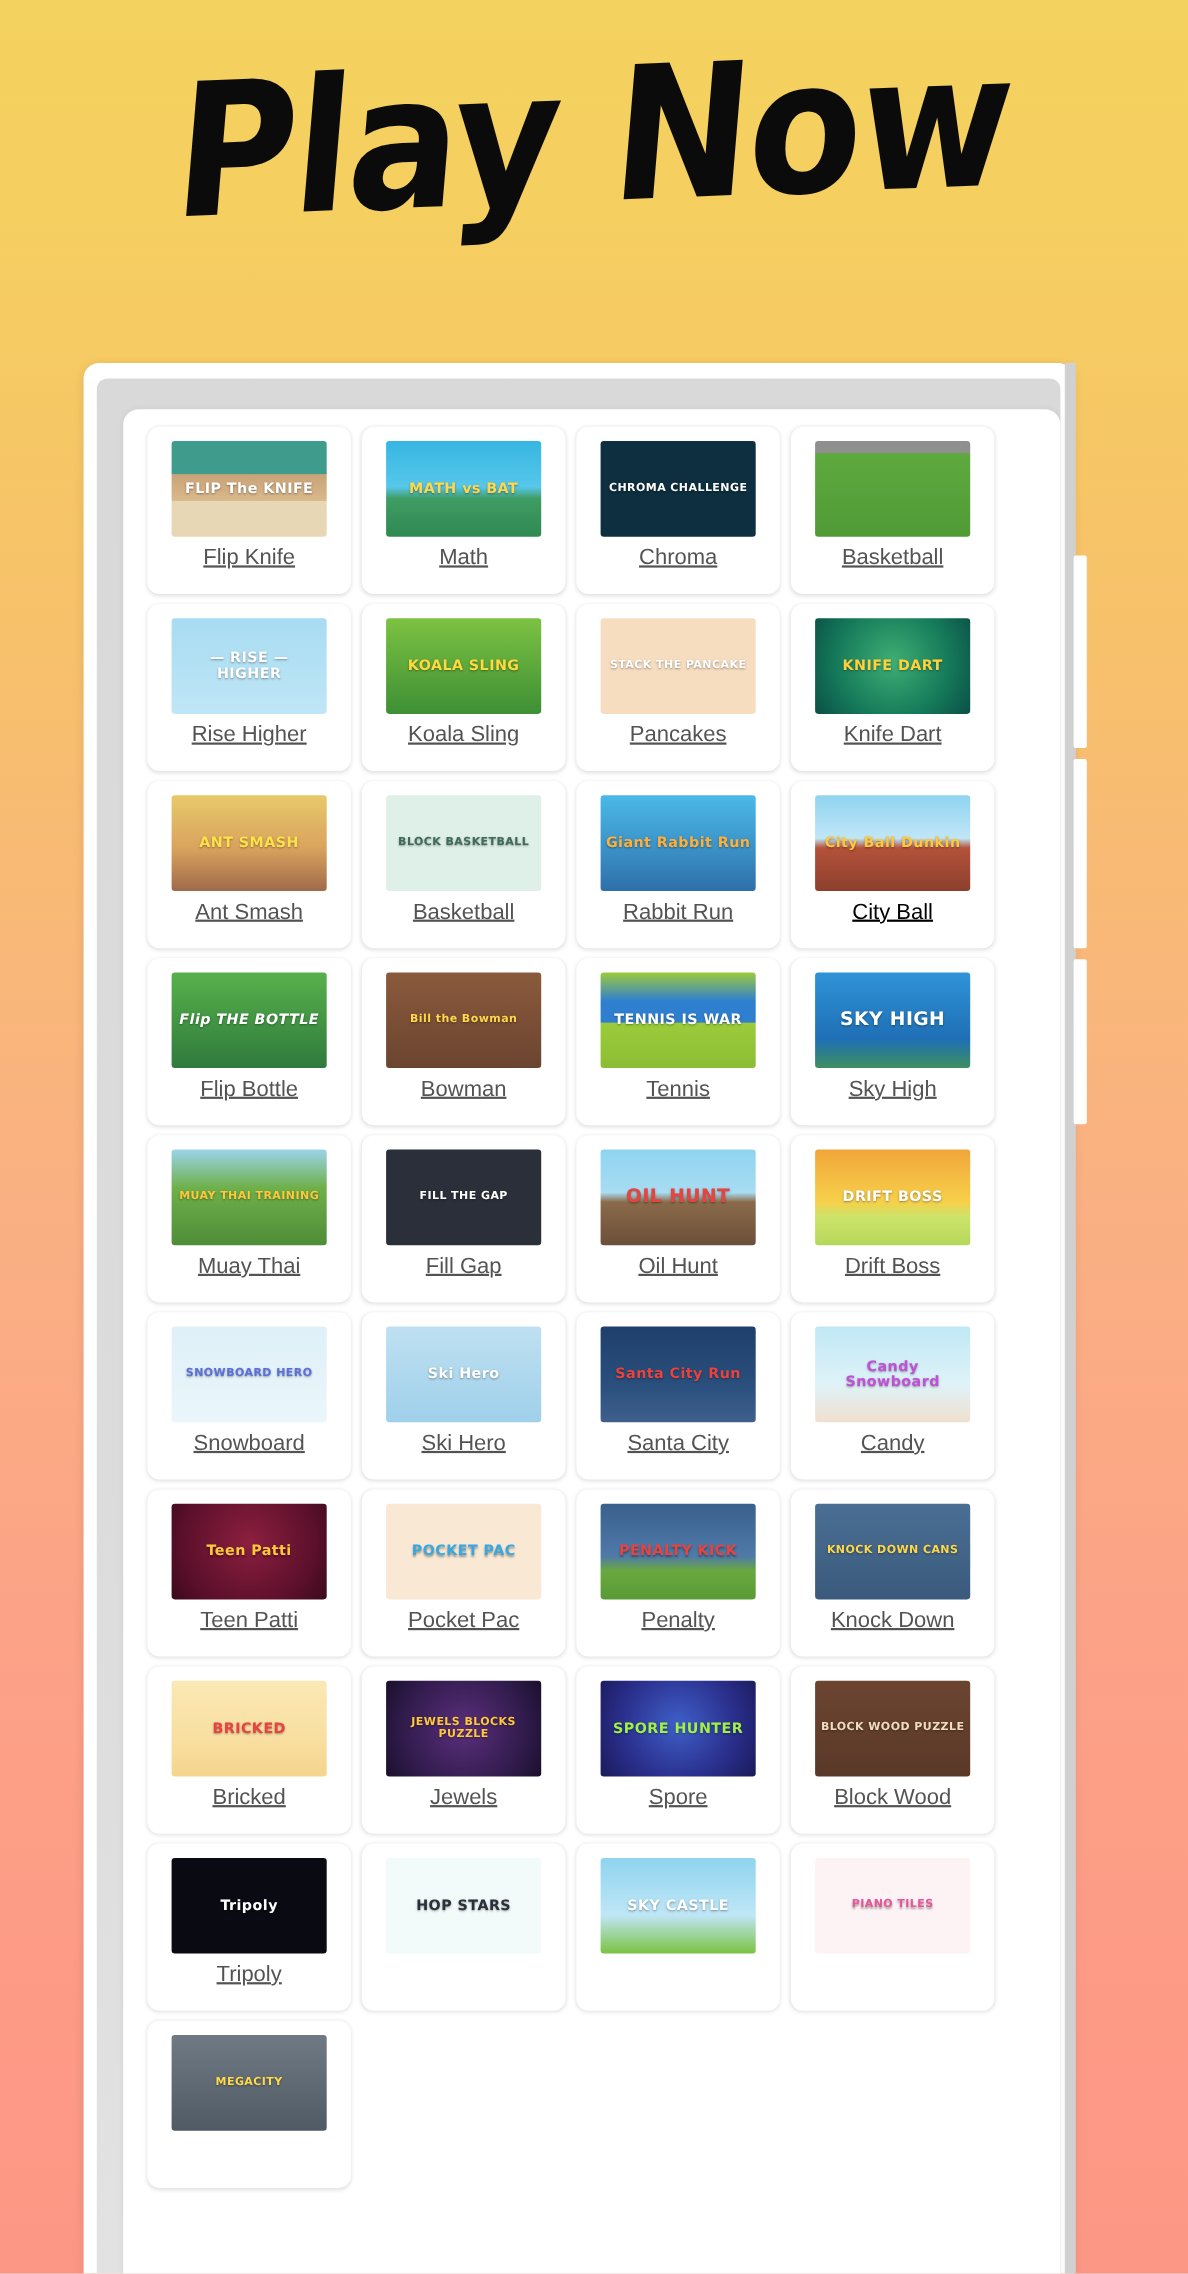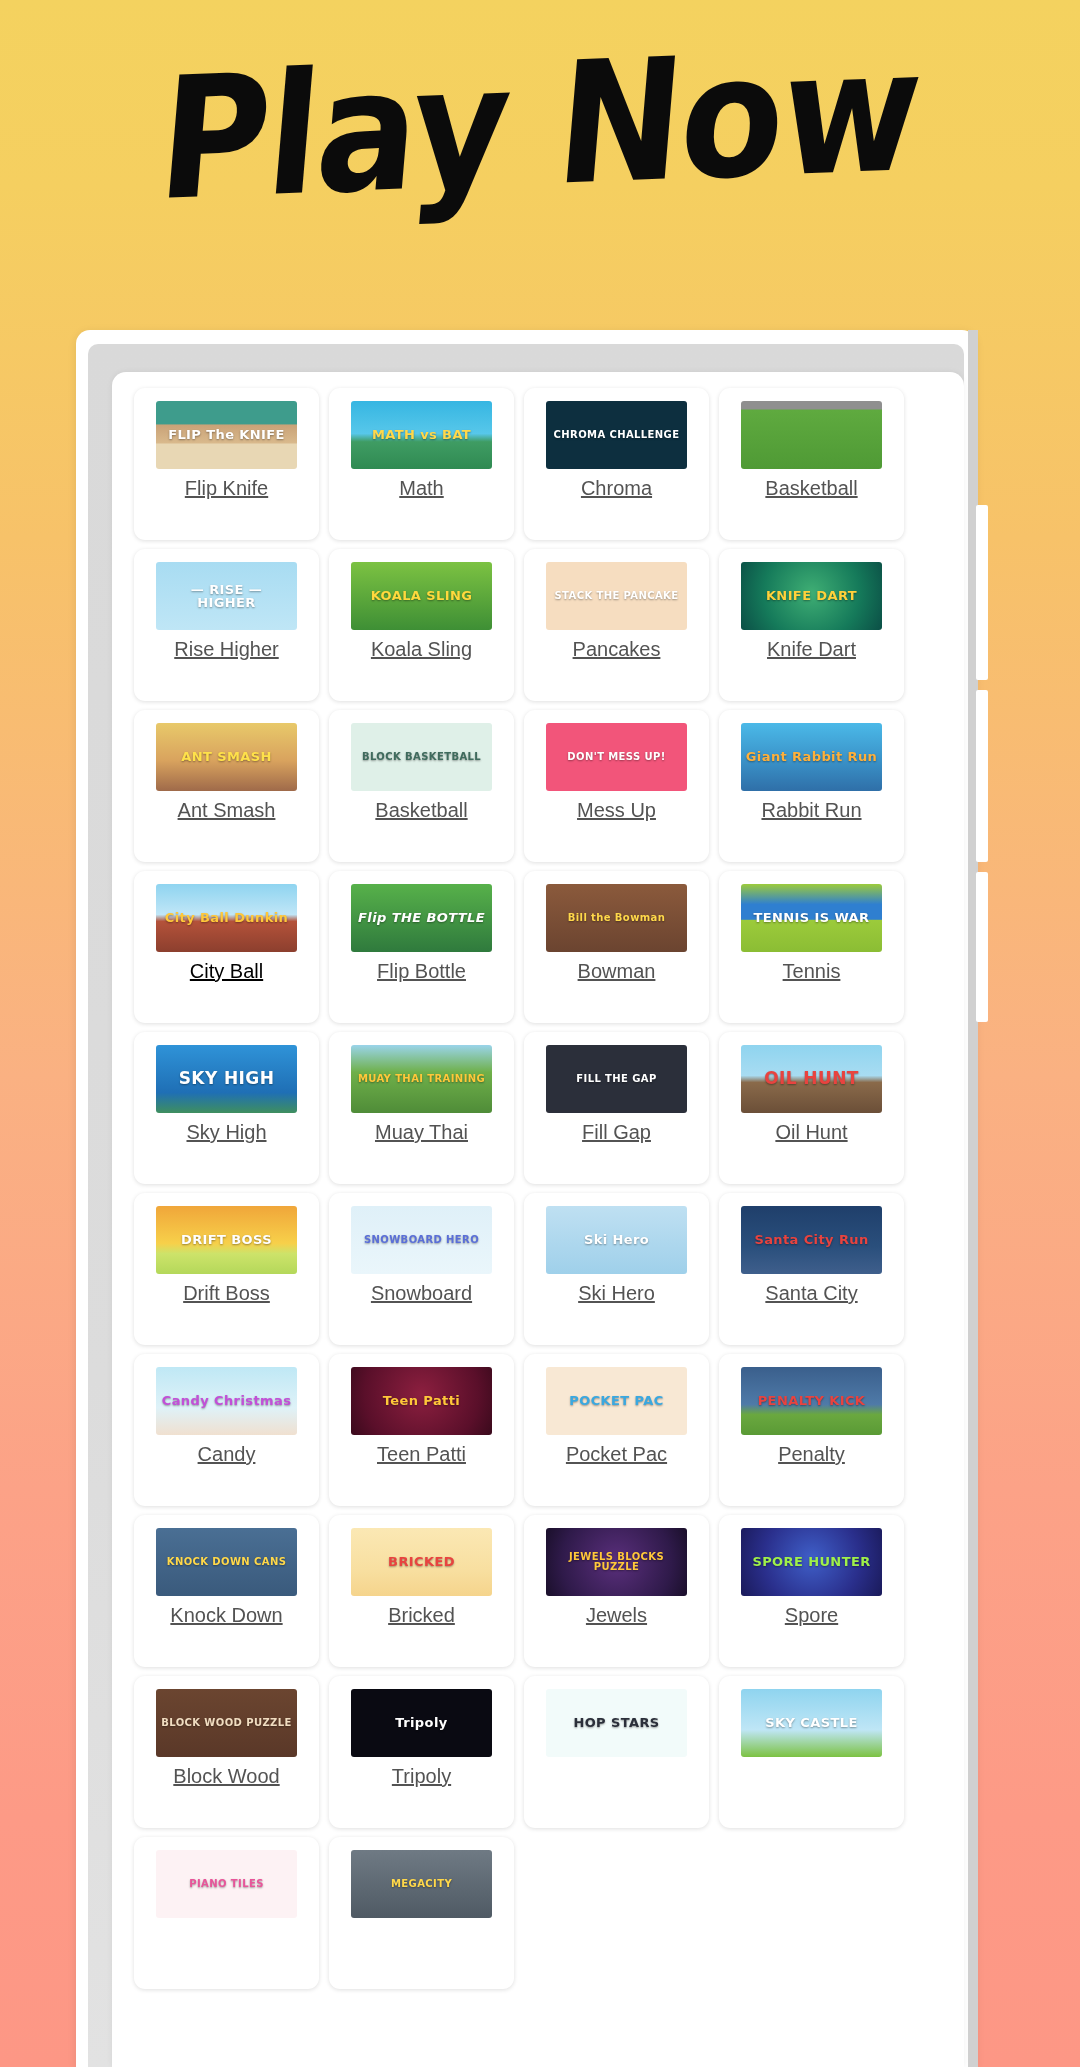--- a/index.html
+++ b/index.html
@@ -48,21 +48,21 @@
   }
   .card{
     width:185px; height:152px;
     background:#fff; border-radius:11px;
     box-shadow:0 1px 4px rgba(0,0,0,.13);
     display:flex; flex-direction:column; align-items:center;
     padding-top:13px;
     overflow:hidden;
   }
   .thumb{
-    width:141px; height:68px; border-radius:3px;
+    width:141px; height:87px; border-radius:3px;
     position:relative; overflow:hidden; flex:none;
     display:flex; align-items:center; justify-content:center;
   }
   .thumb-text{
     position:relative; z-index:3; text-align:center;
     font-weight:700; line-height:1.02; letter-spacing:.4px;
     font-family:"DejaVu Sans", sans-serif;
     text-shadow:0 1px 2px rgba(0,0,0,.38);
     padding:0 4px;
   }
@@ -149,26 +149,20 @@
               </div>
               <div class="caption" style="color: rgb(83, 83, 83);">Ant Smash</div>
             </div>
             <div class="card">
               <div class="thumb" style="background: rgb(223, 240, 232);">
                 <div class="thumb-text t3" style="color: rgb(63, 107, 93);">BLOCK BASKETBALL</div>
               </div>
               <div class="caption" style="color: rgb(83, 83, 83);">Basketball</div>
             </div>
             <div class="card">
-              <div class="thumb" style="background: rgb(242, 85, 122);">
-                <div class="thumb-text t3" style="color: rgb(255, 255, 255);">DON'T MESS UP!</div>
-              </div>
-              <div class="caption" style="color: rgb(83, 83, 83);">Mess Up</div>
-            </div>
-            <div class="card">
               <div class="thumb" style="background: linear-gradient(rgb(75, 185, 232) 0%, rgb(58, 146, 200) 55%, rgb(47, 111, 168) 100%);">
                 <div class="thumb-text t2" style="color: rgb(255, 176, 58);">Giant Rabbit Run</div>
               </div>
               <div class="caption" style="color: rgb(83, 83, 83);">Rabbit Run</div>
             </div>
             <div class="card">
               <div class="thumb" style="background: linear-gradient(rgb(143, 212, 240) 0%, rgb(192, 230, 247) 45%, rgb(180, 82, 58) 55%, rgb(140, 63, 46) 100%);">
                 <div class="thumb-text t2" style="color: rgb(255, 200, 58);">City Ball Dunkin</div>
               </div>
               <div class="caption" style="color: #000000;">City Ball</div>
@@ -234,21 +228,21 @@
               <div class="caption" style="color: rgb(83, 83, 83);">Ski Hero</div>
             </div>
             <div class="card">
               <div class="thumb" style="background: linear-gradient(rgb(31, 63, 107) 0%, rgb(42, 79, 124) 60%, rgb(63, 95, 140) 100%);">
                 <div class="thumb-text t2" style="color: rgb(232, 67, 63);">Santa City Run</div>
               </div>
               <div class="caption" style="color: rgb(83, 83, 83);">Santa City</div>
             </div>
             <div class="card">
               <div class="thumb" style="background: linear-gradient(rgb(191, 232, 245) 0%, rgb(223, 242, 248) 60%, rgb(240, 224, 208) 100%);">
-                <div class="thumb-text t2" style="color: rgb(194, 79, 216);">Candy Christmas</div>
+                <div class="thumb-text t2" style="color: rgb(194, 79, 216);">Candy Snowboard</div>
               </div>
               <div class="caption" style="color: rgb(83, 83, 83);">Candy</div>
             </div>
             <div class="card">
               <div class="thumb" style="background: radial-gradient(circle at 50% 40%, rgb(140, 31, 63) 0%, rgb(90, 15, 42) 70%, rgb(58, 10, 28) 100%);">
                 <div class="thumb-text t2" style="color: rgb(255, 200, 58);">Teen Patti</div>
               </div>
               <div class="caption" style="color: rgb(83, 83, 83);">Teen Patti</div>
             </div>
             <div class="card">

